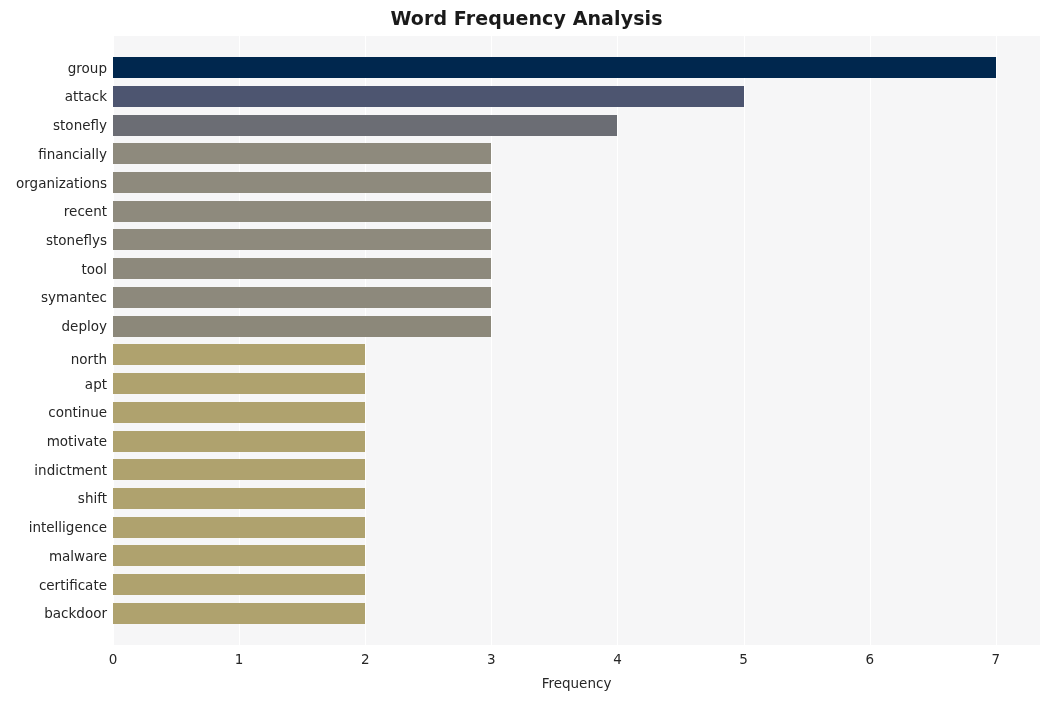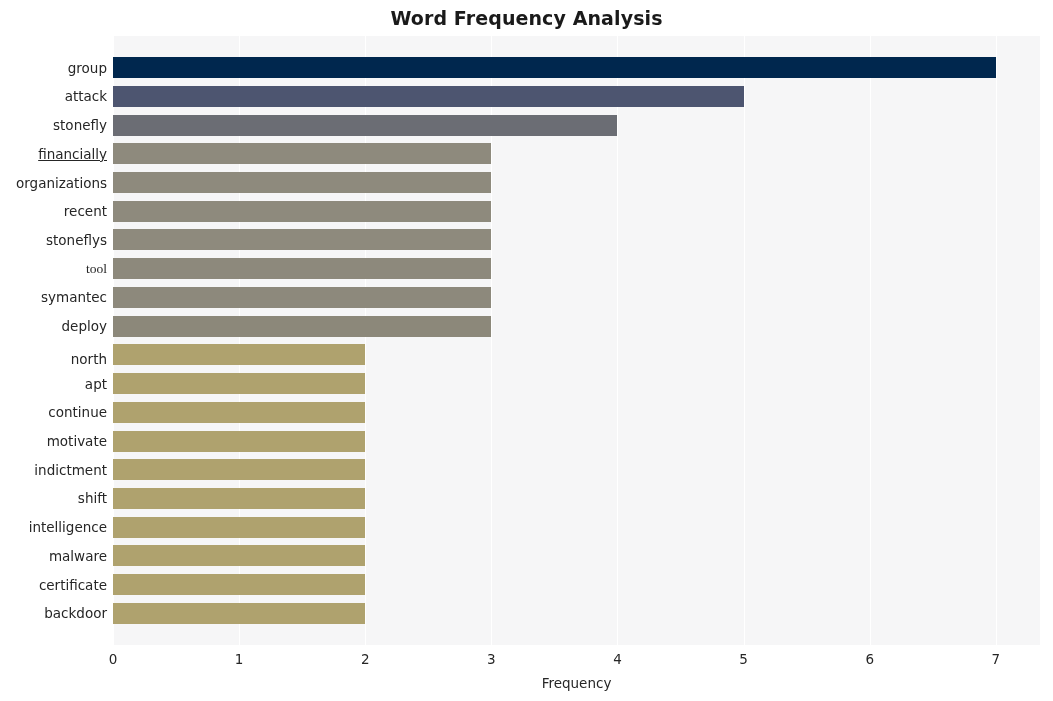--- a/index.html
+++ b/index.html
@@ -157,25 +157,25 @@
         <div class="bar" title="malware: 2" style="top: 509.448px; width: 252.245px; background: rgb(175, 162, 110);"></div>
         <div class="bar" title="certificate: 2" style="top: 538.175px; width: 252.245px; background: rgb(175, 162, 110);"></div>
         <div class="bar" title="backdoor: 2" style="top: 566.901px; width: 252.245px; background: rgb(175, 162, 110);"></div>
       </div>
   </div>
 
   <div id="y-tick-labels">
       <div class="y-tick-label" style="top: 23.5991px;">group</div>
       <div class="y-tick-label" style="top: 52.3255px;">attack</div>
       <div class="y-tick-label" style="top: 81.0519px;">stonefly</div>
-      <div class="y-tick-label" style="top: 109.778px; text-decoration: underline;">financially</div>
+      <div class="y-tick-label" style="top: 109.778px;">financially</div>
       <div class="y-tick-label" style="top: 138.505px;">organizations</div>
       <div class="y-tick-label" style="top: 167.231px;">recent</div>
       <div class="y-tick-label" style="top: 195.958px;">stoneflys</div>
-      <div class="y-tick-label" style="top: 224.684px; font-family: Liberation Serif, serif;">tool</div>
+      <div class="y-tick-label" style="top: 224.684px;">tool</div>
       <div class="y-tick-label" style="top: 253.41px;">symantec</div>
       <div class="y-tick-label" style="top: 282.137px; text-align: right;">deploy</div>
       <div class="y-tick-label" style="top: 315px;">north</div>
       <div class="y-tick-label" style="top: 339.59px;">apt</div>
       <div class="y-tick-label" style="top: 368.316px;">continue</div>
       <div class="y-tick-label" style="top: 397.042px;">motivate</div>
       <div class="y-tick-label" style="top: 425.769px;">indictment</div>
       <div class="y-tick-label" style="top: 454.495px;">shift</div>
       <div class="y-tick-label" style="top: 483.222px;">intelligence</div>
       <div class="y-tick-label" style="top: 511.948px;">malware</div>

